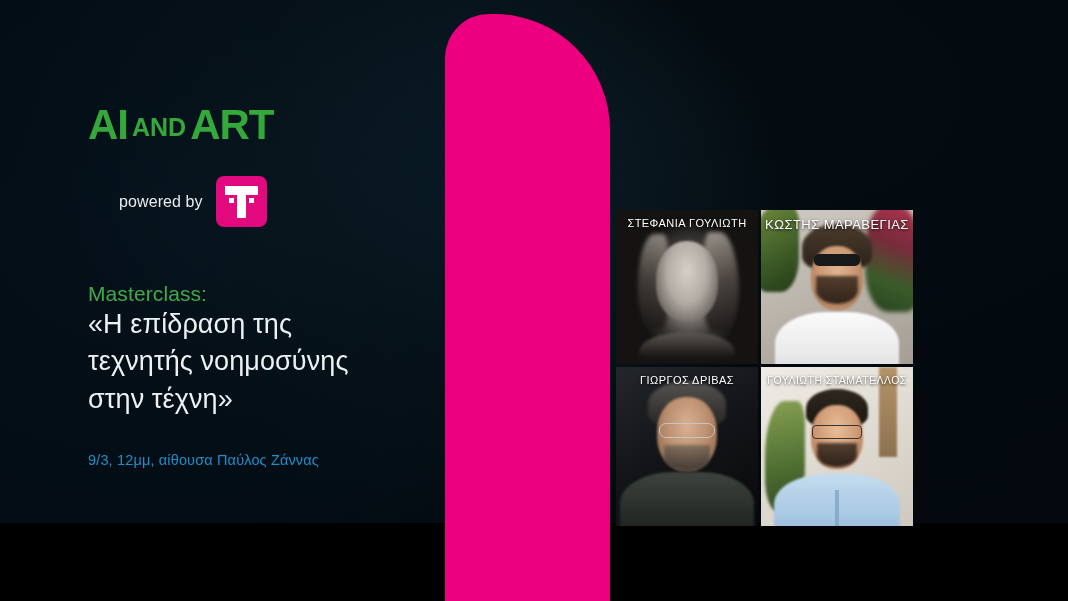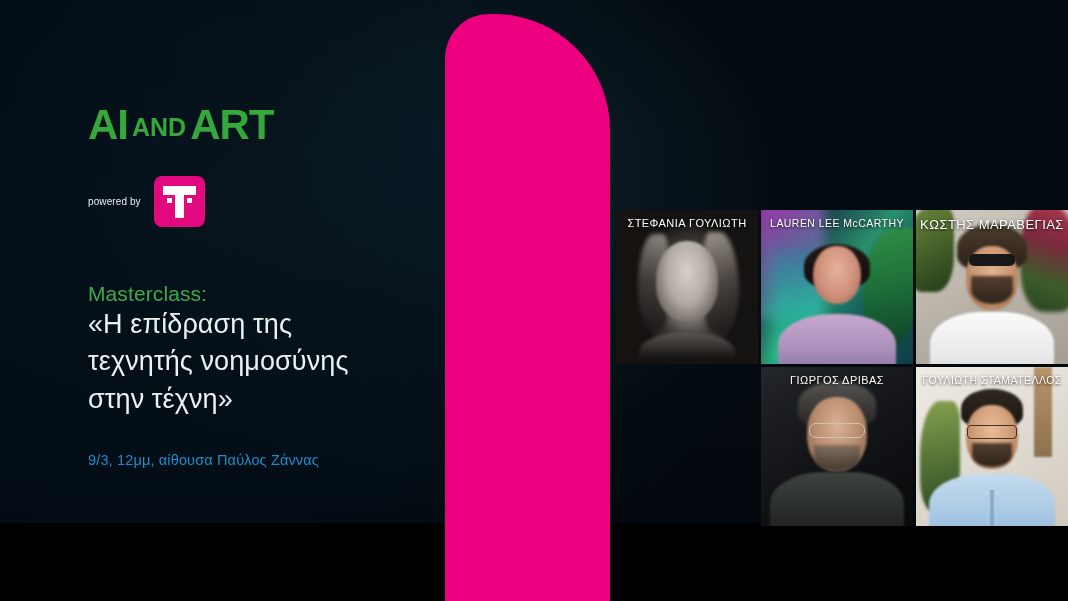--- a/index.html
+++ b/index.html
@@ -76,24 +76,25 @@
   }
 
   
   .powered-row {
     margin-top:30px;
     display:flex;
     align-items:center;
     gap:13px;
   }
   .powered-text {
-    font-size:10px;
+    font-size:16px;
     color:#e9edf0;
     font-weight:400;
     letter-spacing:0.1px;
+    margin-left:31px;
   }
   .tmobile-logo {
     width:51px; height:51px;
     background:#e2097f;
     border-radius:8px;
     position:relative;
     flex:none;
   }
   .tmobile-logo .tbar {
     position:absolute;
@@ -460,31 +461,20 @@
     <div class="cell c1">
       <div class="photo p1">
         <span class="hairL"></span>
           <span class="hairR"></span>
         <span class="face"></span>
           <span class="torso"></span>
       </div>
       <div class="name">ΣΤΕΦΑΝΙΑ ΓΟΥΛΙΩΤΗ</div>
     </div>
 
-    <div class="cell c2">
-      <div class="photo p2">
-        <span class="neon1"></span>
-          <span class="neon2"></span>
-          <span class="leaf"></span>
-        <span class="shirt"></span>
-          <span class="hair"></span>
-          <span class="face"></span>
-      </div>
-      <div class="name">LAUREN LEE McCARTHY</div>
-    </div>
 
     <div class="cell c3">
       <div class="photo p3">
         <span class="plantL"></span>
           <span class="plantR"></span>
         <span class="shirt"></span>
           <span class="hair"></span>
           <span class="face"></span>
         <span class="beard"></span>
           <span class="glasses"></span>

